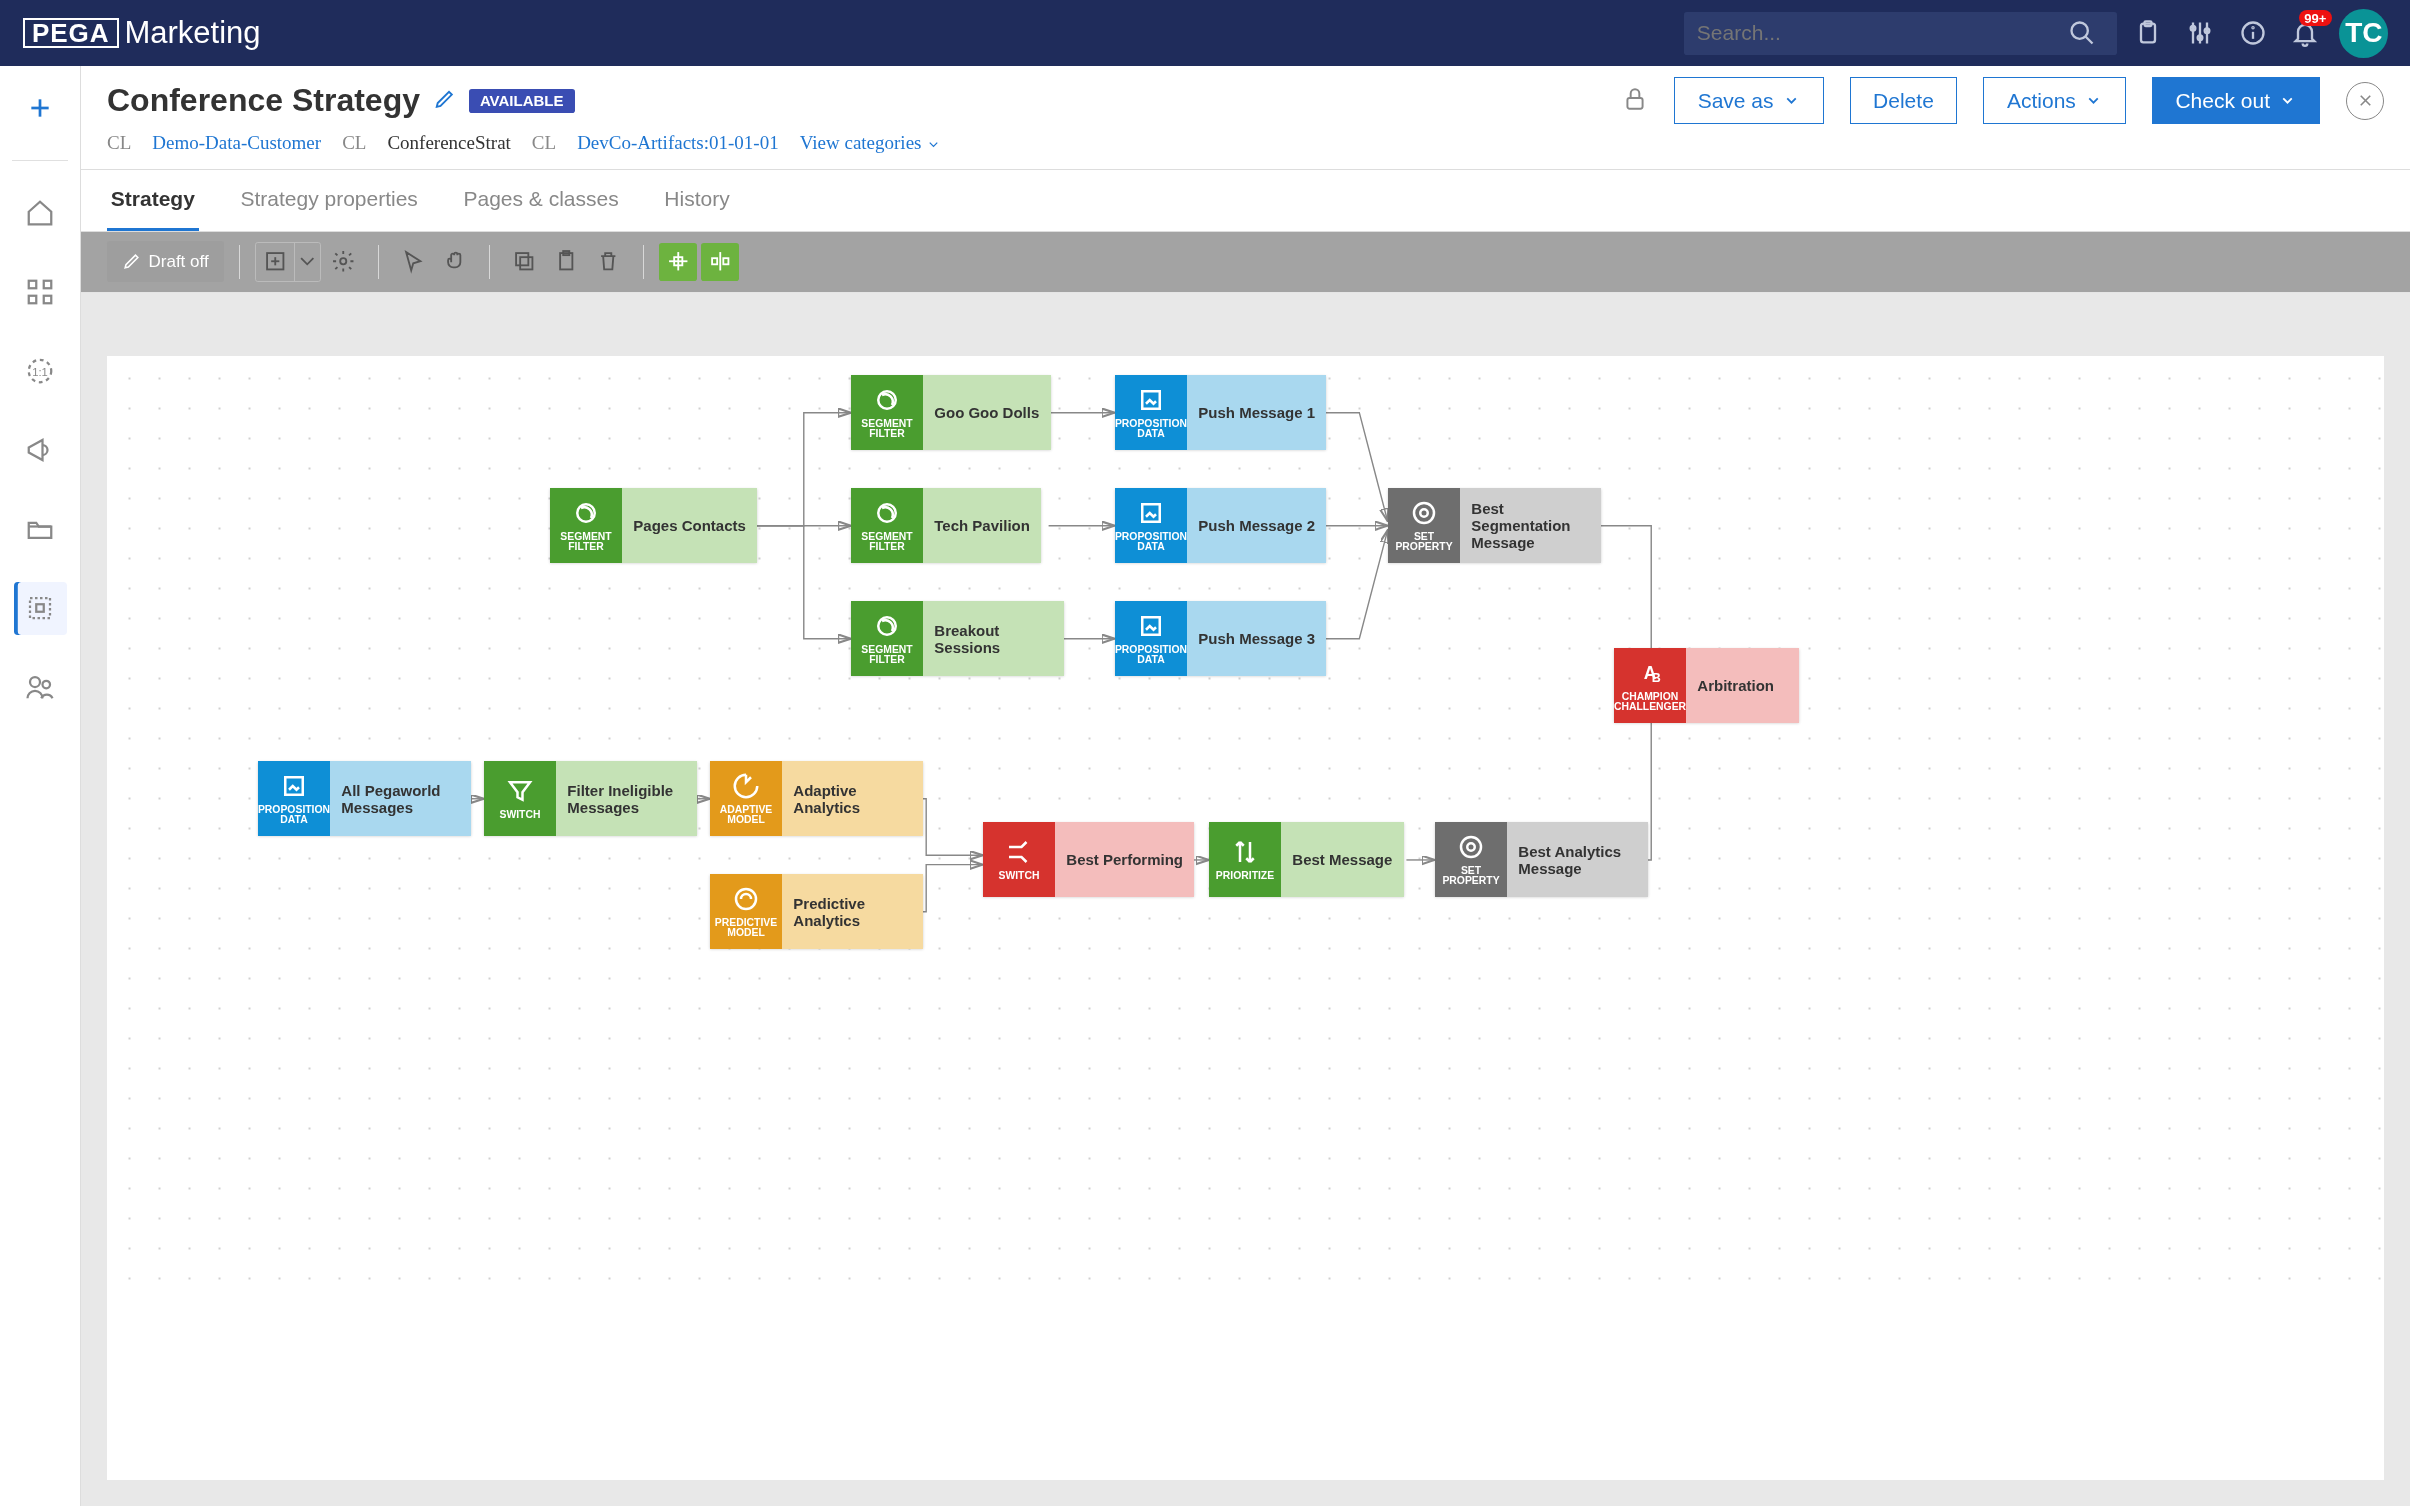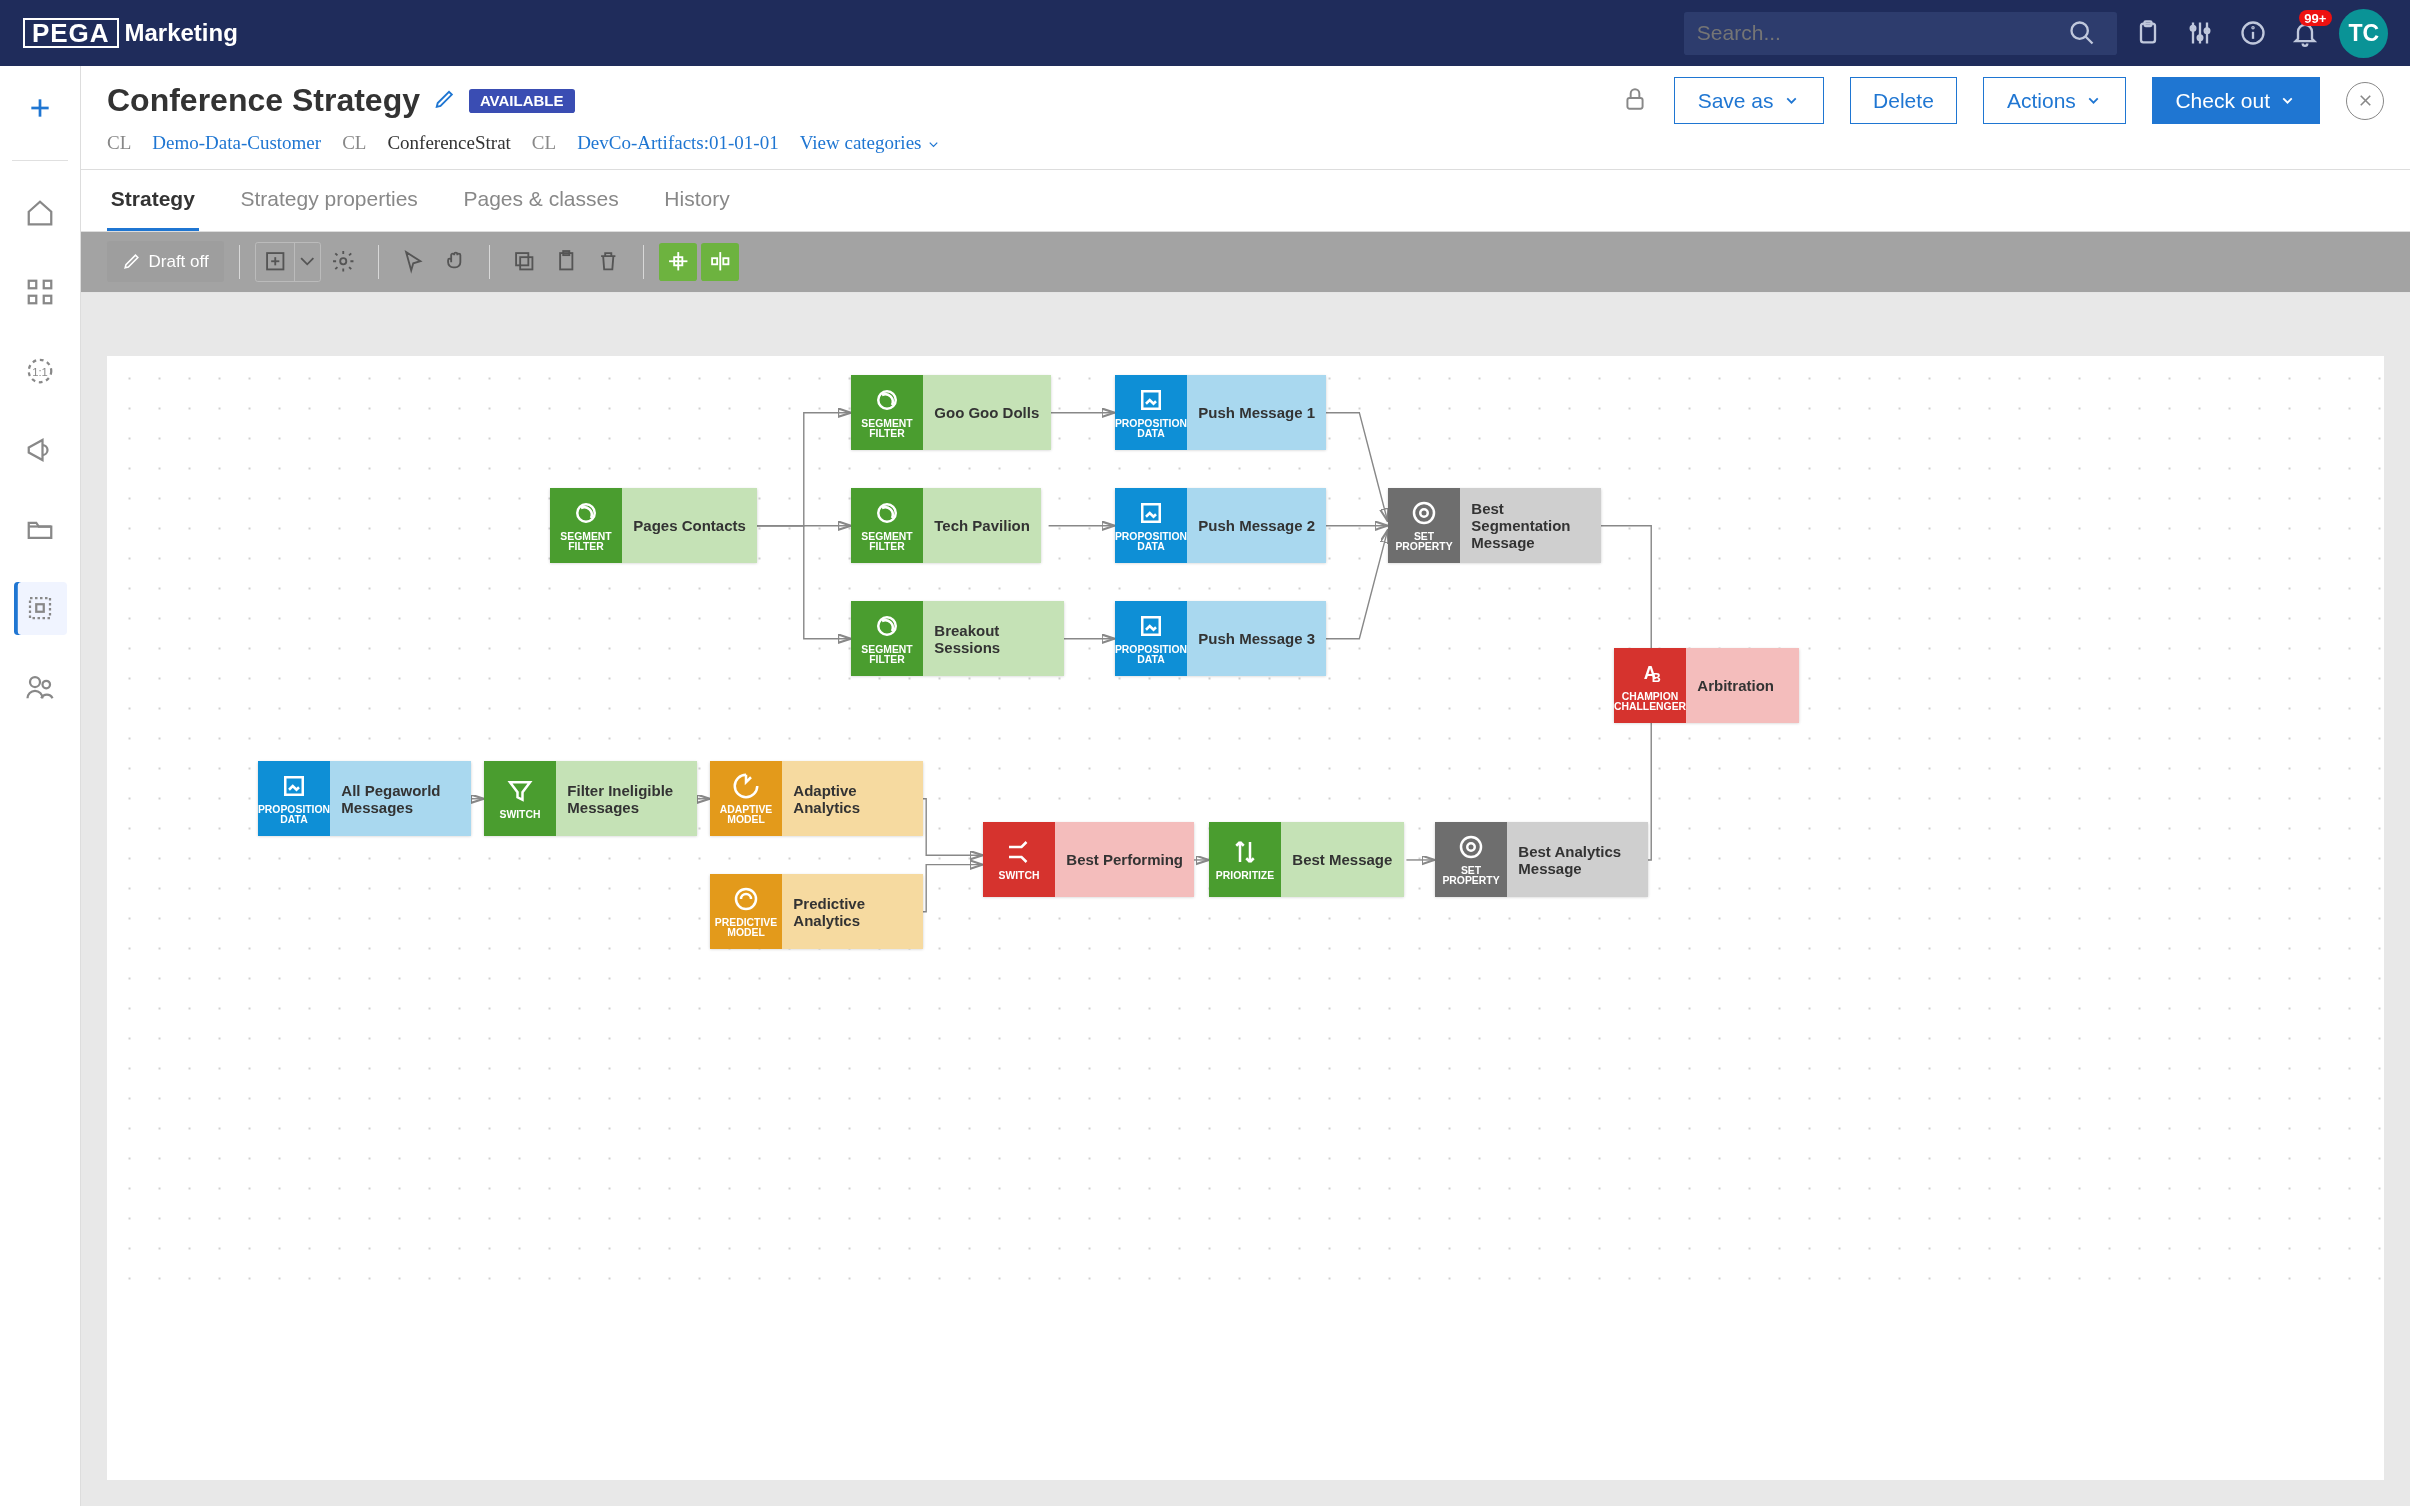--- a/index.html
+++ b/index.html
@@ -2,28 +2,28 @@
 <html style="font-size:15px"><head>
 <meta charset="utf-8">
 <style>
   * { box-sizing: border-box; margin: 0; padding: 0; }
   body { font-family: Arial, Helvetica, sans-serif; font-size: 12.2px; color: #333; background: #e8e8e8; width: 2411px; height: 1507px; overflow: hidden; }
 
   
   .top-header { height: 66px; background: #1f2c5b; color: #fff; display: flex; align-items: center; padding: 0 22.6px; }
   .brand { display:flex; align-items:center; gap:5.6px; }
   .brand-logo { font-weight: bold; letter-spacing: 0.9px; font-size: 26px; border:2.8px solid #fff; padding:0 7.5px; line-height:26px;}
-  .brand-sub { font-size: 24px; font-weight: 700; }
+  .brand-sub { font-size: 31px; font-weight: 400; }
   .top-spacer { flex: 1; }
   .search-box { display:flex; align-items:center; background:#2d3c6d; height:43px; width:433px; border-radius:2.8px; padding:0 13px; }
   .search-box input { flex:1; background:transparent; border:none; color:#c0c8dc; font-size:21px; outline:none; }
   .top-icon { width:43px; height:43px; display:flex; align-items:center; justify-content:center; margin-left:9.4px; cursor:pointer; position:relative;text-align:right; }
   .top-icon svg { width:28px; height:28px; stroke:#c0c8dc; fill:none; stroke-width:2; }
   .notif-badge { position:absolute; top:-1.9px; right:-5.6px; background:#e11; color:#fff; font-size:13px; border-radius:9.4px; padding:0.9px 5.6px; font-weight:bold;}
-  .avatar { width:49px; height:49px; border-radius:50%; background:#0a9396; color:#fff; display:flex; align-items:center; justify-content:center; font-size:23px; font-weight:bold; margin-left:13px; cursor:pointer;}
+  .avatar { width:49px; height:49px; border-radius:50%; background:#0a9396; color:#fff; display:flex; align-items:center; justify-content:center; font-size:28px; font-weight:bold; margin-left:13px; cursor:pointer;}
 
   
   .left-nav { position:absolute; top:66px; left:0; bottom:0; width:81px; background:#fff; border-right:0.9px solid #ddd; display:flex; flex-direction:column; align-items:center; padding-top:15px;}
   .nav-item { width:53px; height:53px; margin-bottom:26px; display:flex; align-items:center; justify-content:center; cursor:pointer; color:#888; border-radius:3.8px;}
   .nav-item.active { background:#f0f4ff; box-shadow:inset 3.8px 0 0 #1f76d2;}
   .nav-item svg { width:30px; height:30px; stroke:#888; fill:none; stroke-width:1.8;}
   .nav-item.add svg { width:26px; height:26px; stroke:#1f76d2; stroke-width:2.5;}
   .nav-divider { height:0.9px; width:70%; background:#e0e0e0; margin-bottom:26px;}
 
   

